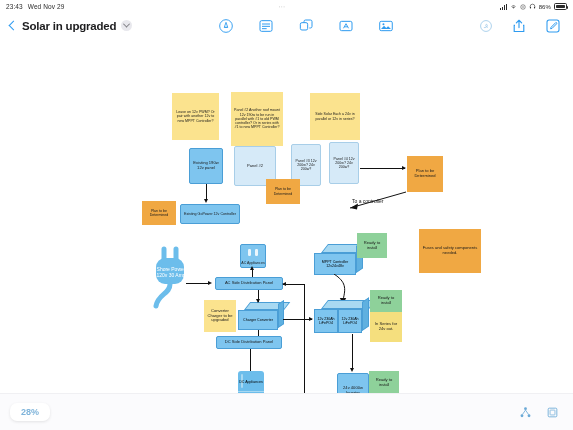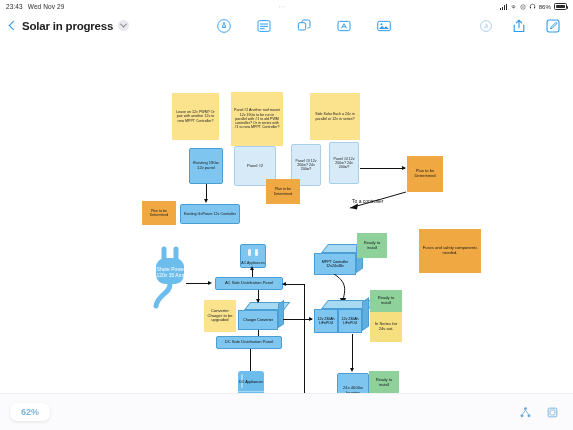--- a/index.html
+++ b/index.html
@@ -131,21 +131,21 @@
       <span style="font-size:6px">86%</span>
       <span class="batt">
           <i></i>
         </span>
     </div>
   </div>
 
   <div class="toolbar">
     <div class="tb-left">
       <span class="back-chevron"></span>
-      <span class="doc-title">Solar in progress</span>
+      <span class="doc-title">Solar in upgraded</span>
       <span class="title-chev"></span>
     </div>
 
     <div class="tb-center">
       <svg class="tbicon" viewBox="0 0 24 24">
         <circle cx="12" cy="12" r="9.5" fill="none" stroke="#2e9bf0" stroke-width="1.4"></circle>
         <path d="M12 6.5l2.6 7.5h-5.2z" fill="none" stroke="#2e9bf0" stroke-width="1.3"></path>
         <path d="M9.4 14h5.2" stroke="#2e9bf0" stroke-width="1.3"></path>
       </svg>
       <svg class="tbicon" viewBox="0 0 24 24">
@@ -311,21 +311,21 @@
     <div class="arrowhead ah-left" style="left:282px;top:243.5px;"></div>
 
     <div class="ln lnv" style="left:400px;top:240px;height:0px;"></div>
     <div class="ln lnh" style="left:370px;top:281px;width:0px;"></div>
 
     <div class="node note note-orange lbl5" style="left:419px;top:191px;width:62px;height:44px;">Fuses and safety components needed.</div>
 
   </div>
 
   <div class="bottombar">
-    <div class="zoom-pill">62%</div>
+    <div class="zoom-pill">28%</div>
     <div class="bb-right">
       <svg style="width:13px;height:13px" viewBox="0 0 24 24">
         <circle cx="12" cy="5" r="2.6" fill="#6aa9d6"></circle>
         <circle cx="5.5" cy="18" r="2.6" fill="#6aa9d6"></circle>
         <circle cx="18.5" cy="18" r="2.6" fill="#6aa9d6"></circle>
         <path d="M12 7.6L6.4 15.6M12 7.6l5.6 8" stroke="#6aa9d6" stroke-width="1.5"></path>
       </svg>
       <svg style="width:13px;height:13px" viewBox="0 0 24 24">
         <rect x="4" y="4" width="16" height="16" rx="2" fill="none" stroke="#6aa9d6" stroke-width="1.6"></rect>
         <rect x="7.5" y="7.5" width="9" height="9" rx="1" fill="none" stroke="#6aa9d6" stroke-width="1.3"></rect>

